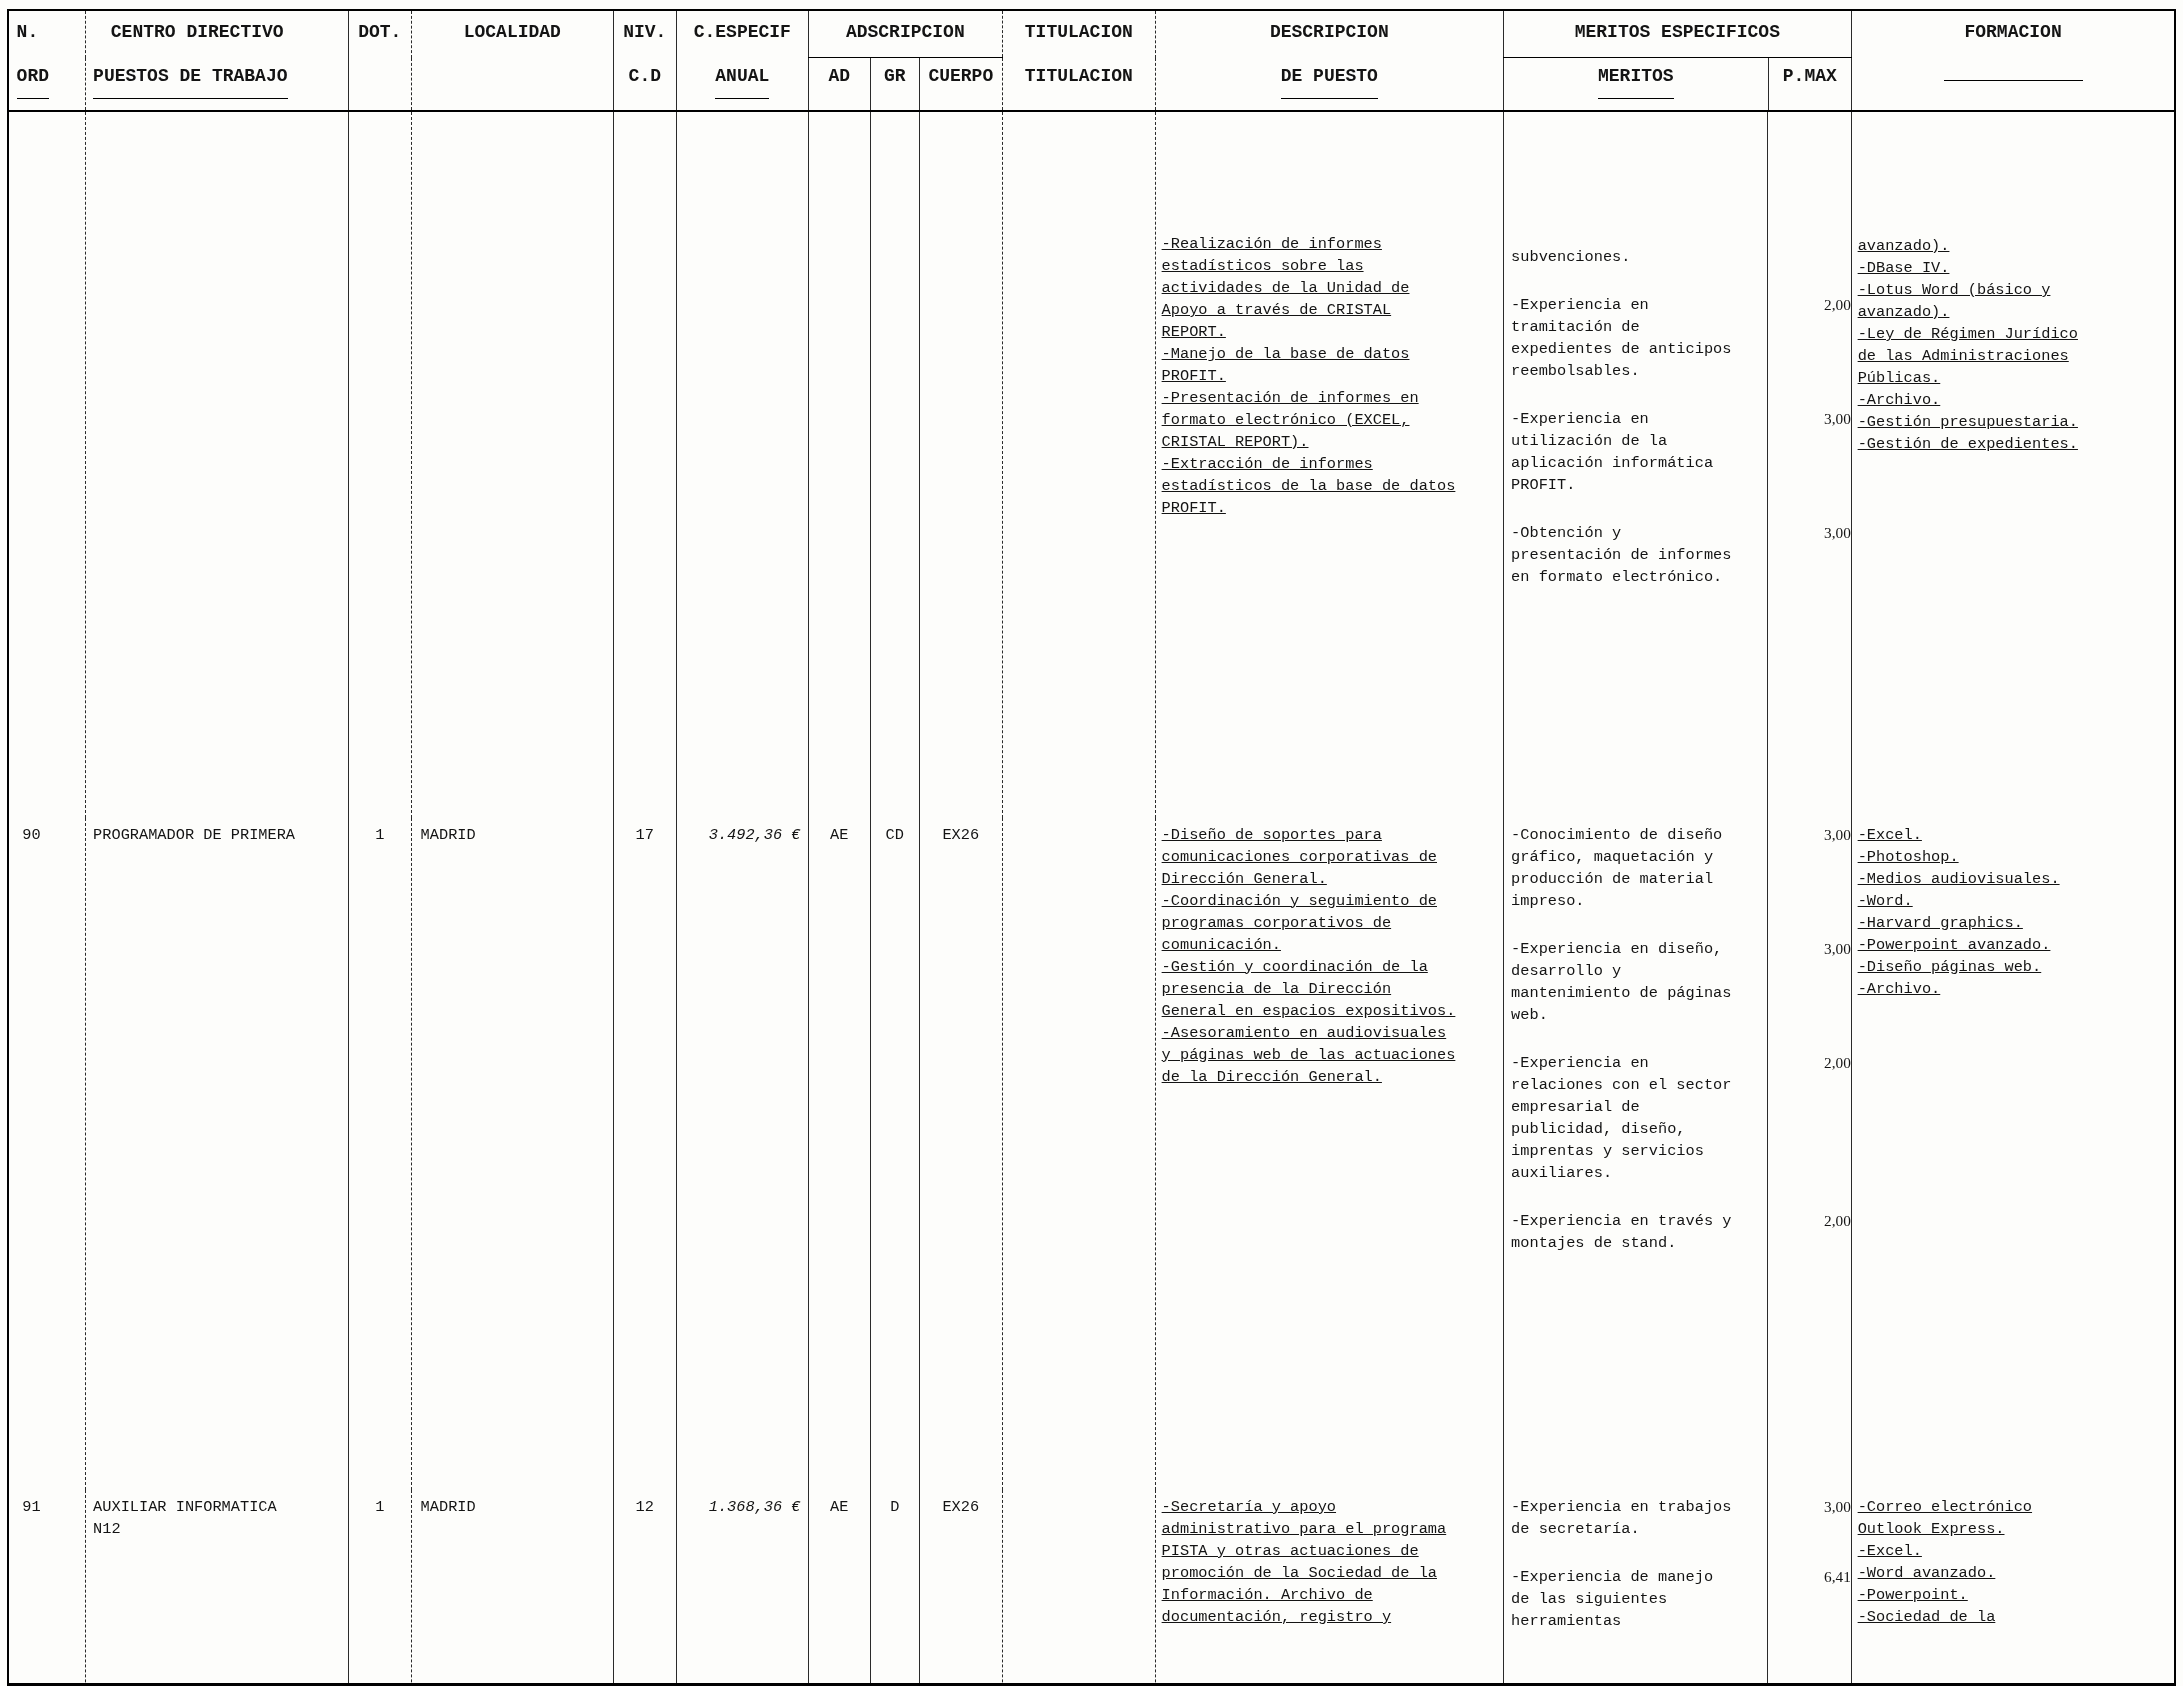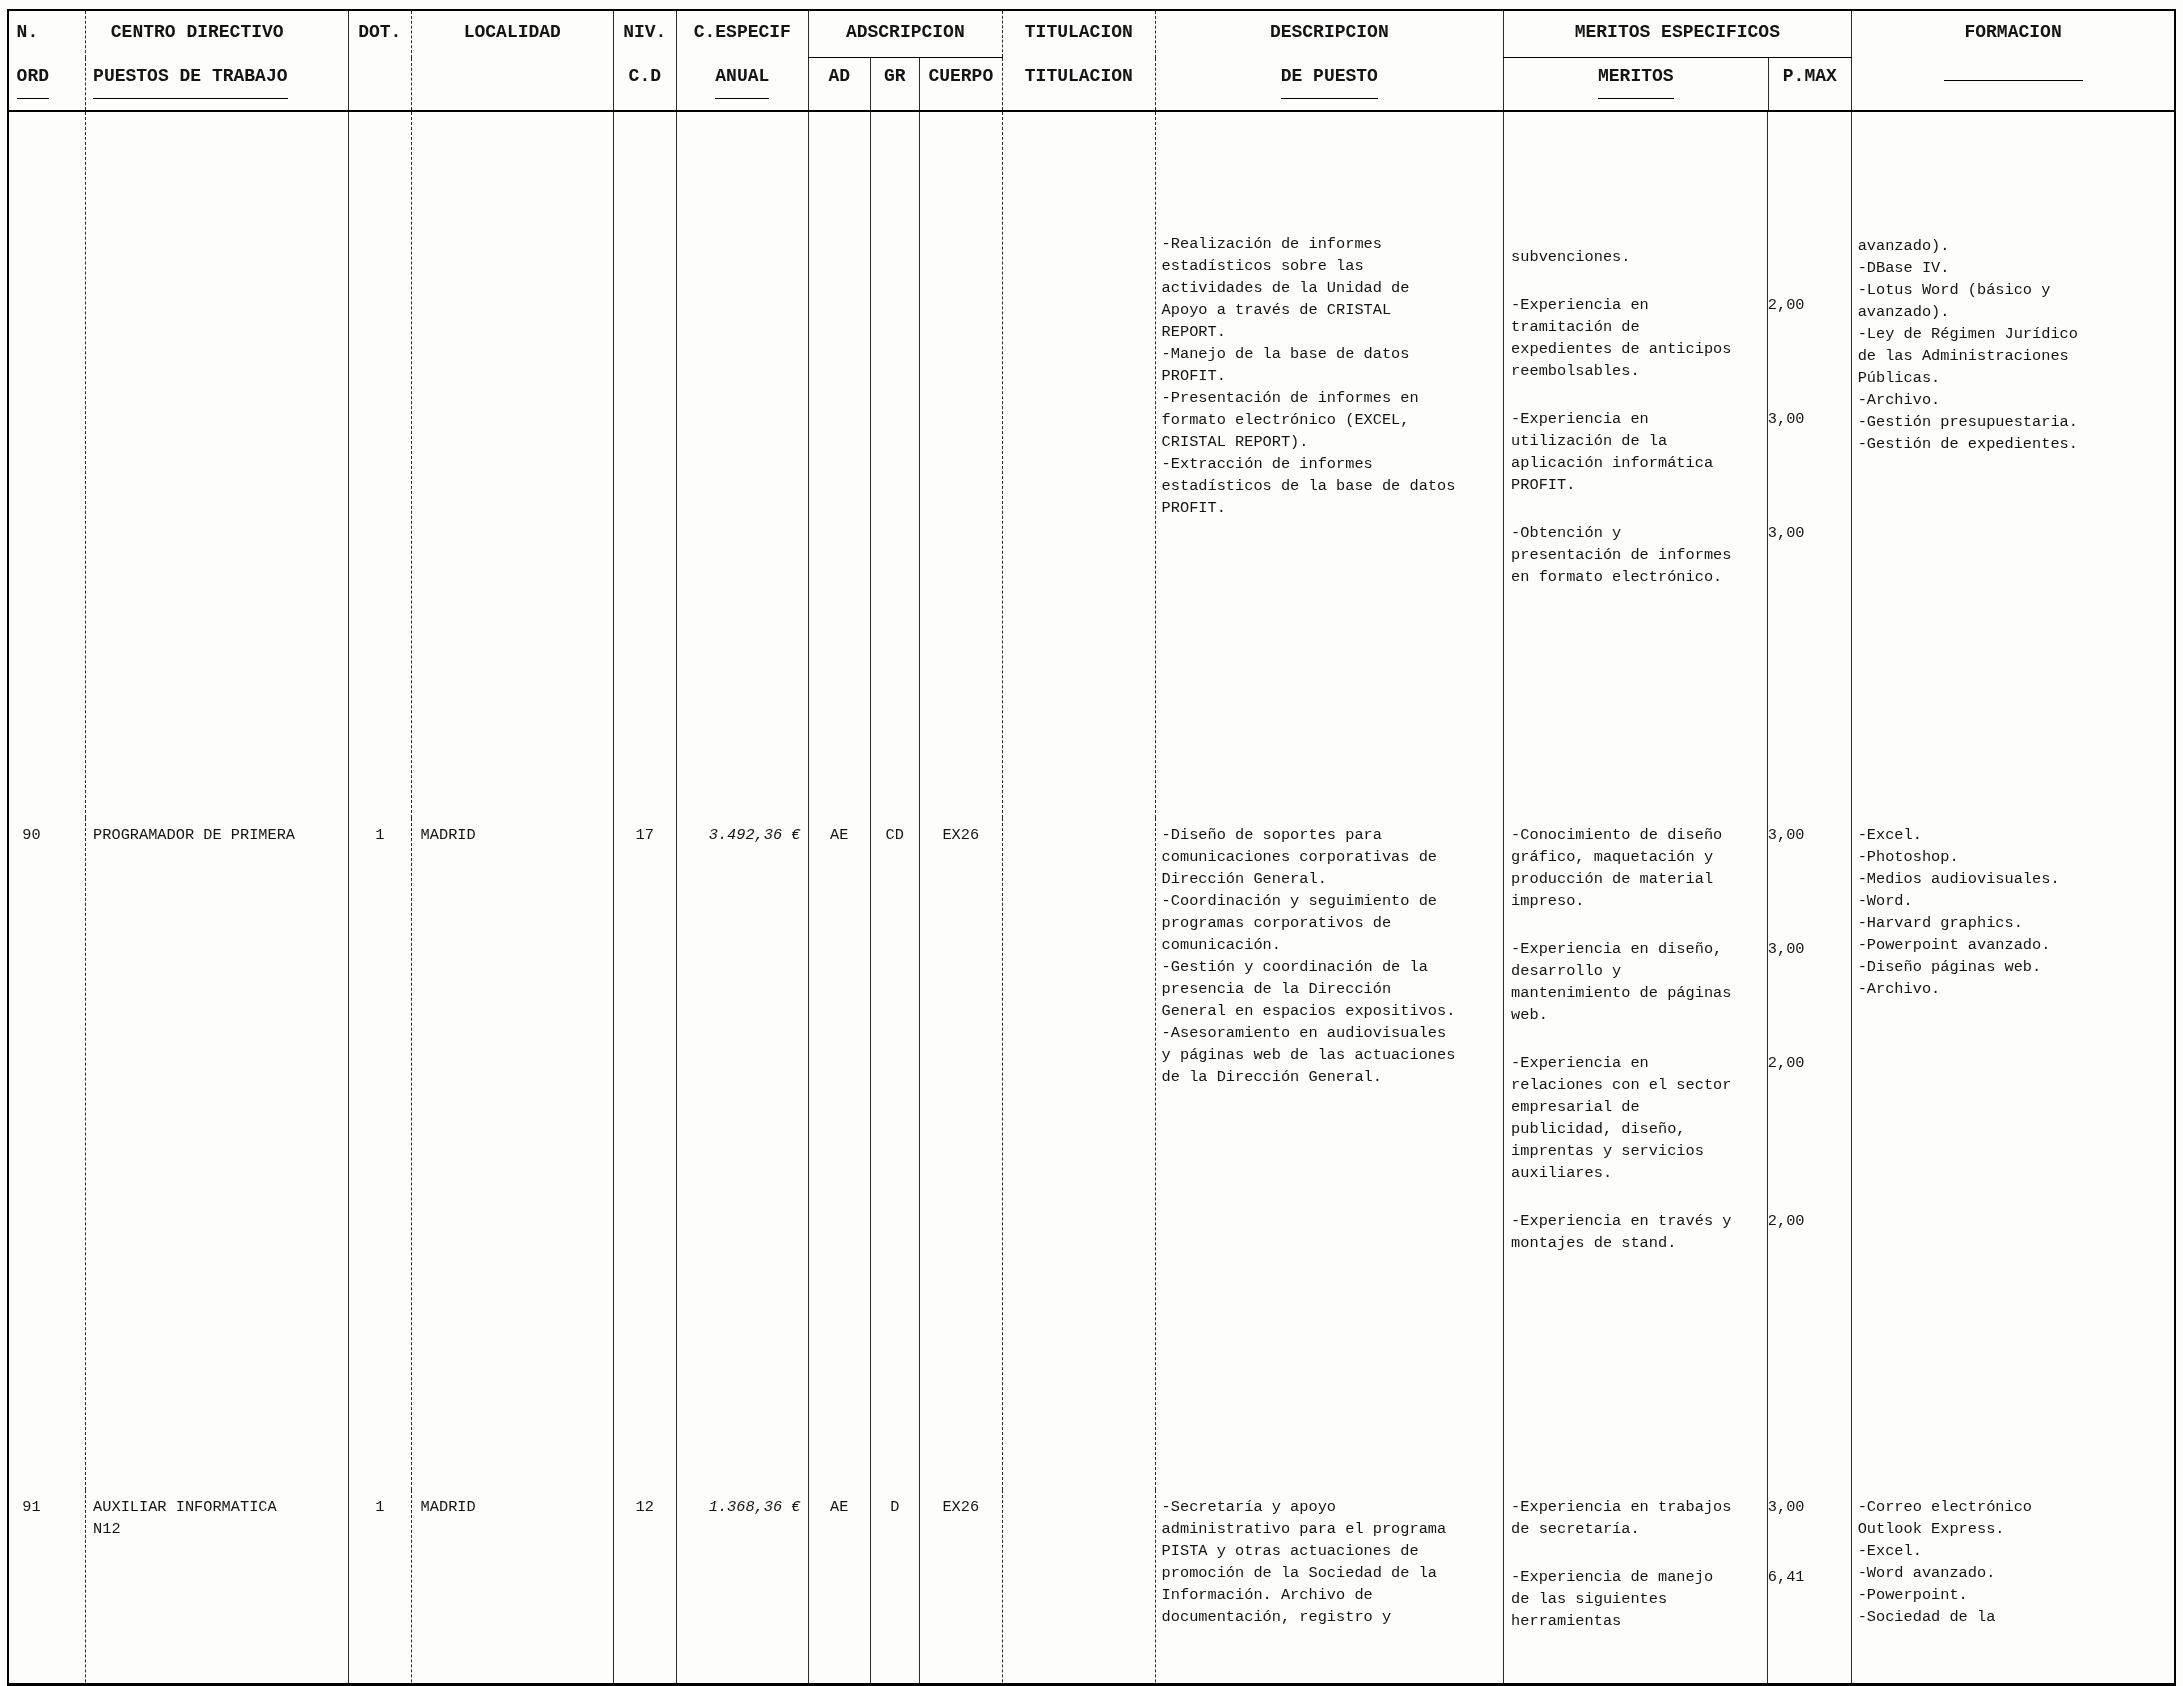--- a/index.html
+++ b/index.html
@@ -49,29 +49,29 @@
   tr.tr-90   { height:672px; }
   tr.tr-91   { height:307px; }
   .pre { white-space:pre-line; }
   .cellpad { margin-top:5.8px; }
   td.c-num .cellpad { padding-left:13px; }
   td.c-centro .cellpad { padding-left:7.3px; }
   td.c-loc .cellpad { padding-left:8.8px; }
   td.c-mid { text-align:center; }
   td.c-money { text-align:right;font-style:italic; }
   td.c-money .cellpad { padding-right:7.3px; }
-  td.c-desc .cellpad, td.c-form .cellpad { padding-left:5.8px; padding-right:4.4px; }
+  td.c-desc .cellpad, td.c-form .cellpad { padding-left:5.8px; padding-right:4.4px;text-decoration:underline; }
 
   
   td.meritos { position:relative; }
   td.meritos::after { content:""; position:absolute; top:0; bottom:0; right:83px; border-left:0.7px solid #2a2a2a; }
   .mwrap { margin-top:5.8px; }
   .mitem { display:grid; grid-template-columns:1fr 83px; margin-bottom:26px; }
   .mtext { padding-left:7.3px; padding-right:5.8px; }
-  .mpmax { text-align:left; }
+  .mpmax { text-align:right;font-family:Liberation Serif, serif; }
 
   
   tr.tr-cont td.c-desc .cellpad { margin-top:121px; }
   tr.tr-cont td.c-form .cellpad { margin-top:123px; }
   tr.tr-cont .mwrap { margin-top:134px; }
 </style>
 </head>
 <body>
 
 <div id="page">

